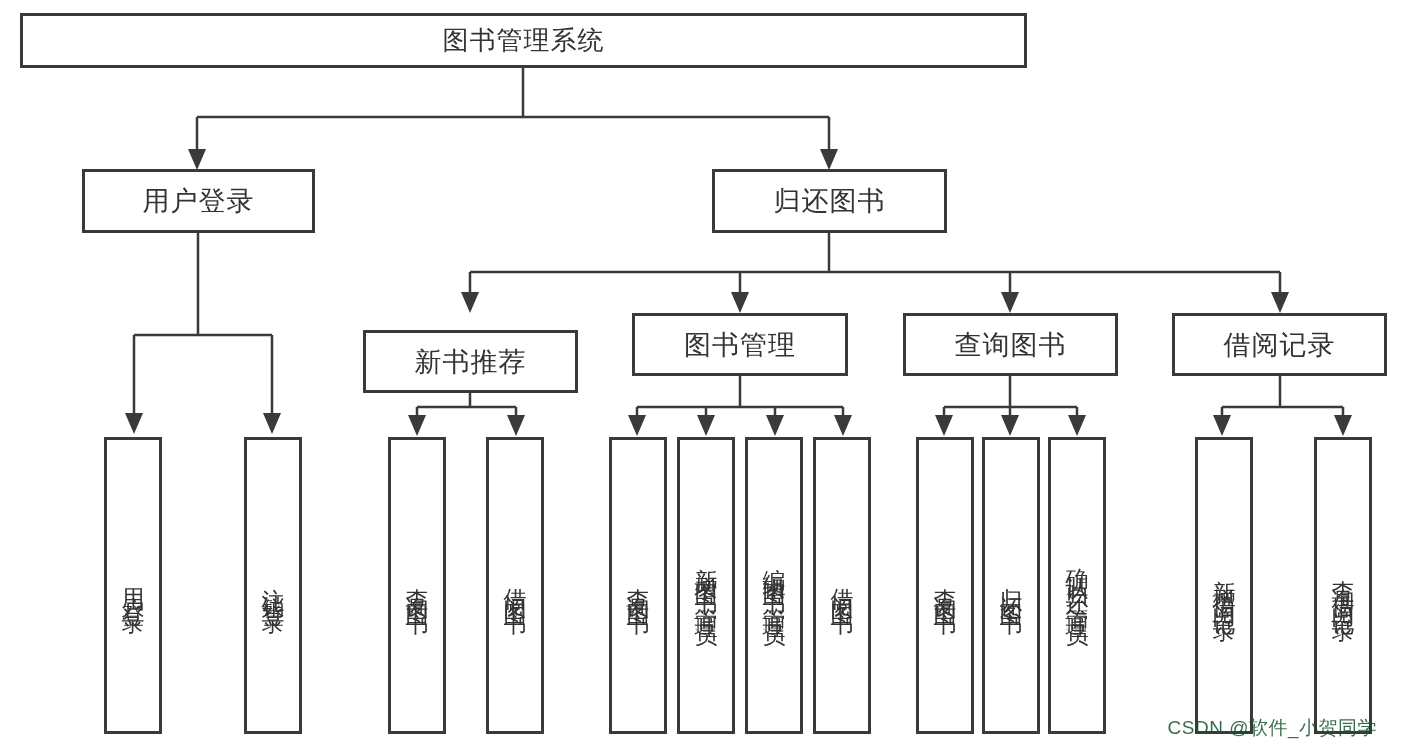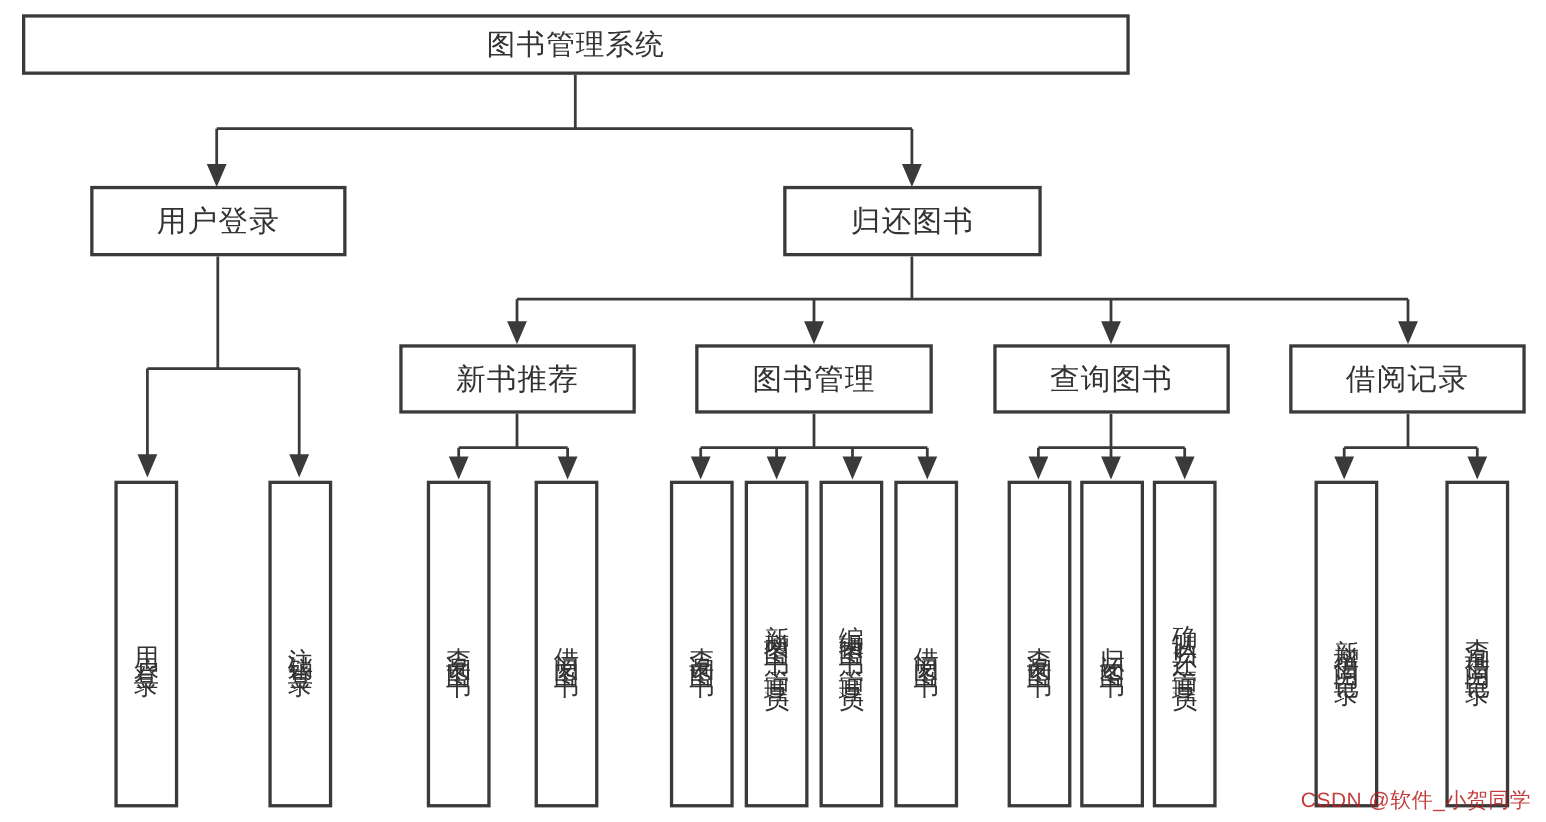--- a/index.html
+++ b/index.html
@@ -31,25 +31,25 @@
   .node.h.title { font-size: 26px; }
   .node.v span {
     writing-mode: vertical-rl;
     text-orientation: mixed;
     font-size: 23px;
     letter-spacing: 8px;
     line-height: 1;
   }
   .watermark {
     position: absolute;
-    right: 13px;
+    right: 28px;
     bottom: 6px;
     font-size: 19px;
     letter-spacing: 0.5px;
-    color: #b91c1c;
+    color: #14532d;
     opacity: 0.85;
     white-space: nowrap;
     pointer-events: none;
     text-align: center;
   }
 </style>
 </head>
 <body>
 
 <div id="canvas">
@@ -115,21 +115,21 @@
     <span>图书管理系统</span>
   </div>
 
   <div class="node h" style="left:82px; top:169px; width:233px; height:64px;">
     <span>用户登录</span>
   </div>
   <div class="node h" style="left:712px; top:169px; width:235px; height:64px;">
     <span>归还图书</span>
   </div>
 
-  <div class="node h" style="left:363px; top:313px; width:215px; height:63px;font-family:Liberation Serif, serif;">
+  <div class="node h" style="left:363px; top:330px; width:215px; height:63px;font-family:Liberation Serif, serif;">
     <span>新书推荐</span>
   </div>
   <div class="node h" style="left:632px; top:313px; width:216px; height:63px;">
     <span>图书管理</span>
   </div>
   <div class="node h" style="left:903px; top:313px; width:215px; height:63px;">
     <span>查询图书</span>
   </div>
   <div class="node h" style="left:1172px; top:313px; width:215px; height:63px;">
     <span>借阅记录</span>

